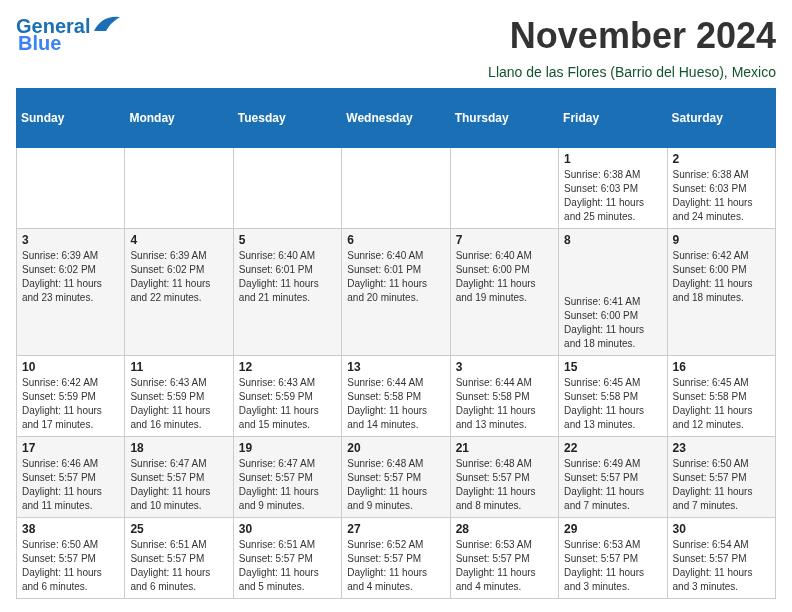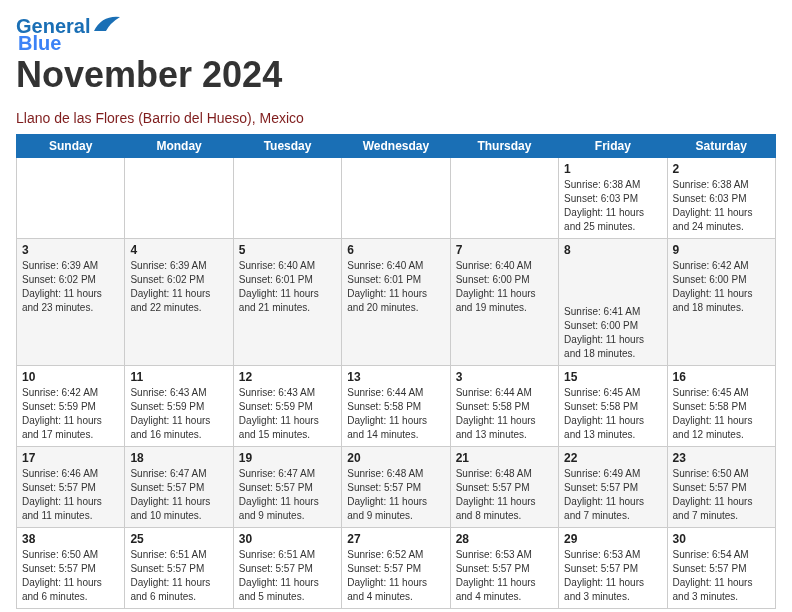--- a/index.html
+++ b/index.html
@@ -8,52 +8,51 @@
       background: #fff;
       width: 792px;
       min-height: 612px;
       padding: 16px;
     }
     .header {
       display: flex;
       justify-content: space-between;
       align-items: flex-start;
       margin-bottom: 4px;
-      flex-direction: column;
     }
     .logo {
       display: flex;
       flex-direction: column;
       align-items: flex-start;
     }
     .title-block {
-      text-align: left;
+      text-align: right;
     }
     .month-title {
       font-size: 36px;
       font-weight: bold;
       color: #333;
       line-height: 1.1;
     }
     .subtitle {
       font-size: 14px;
-      color: #7f1d1d;
-      margin-top: 15px;
+      color: #14532d;
+      margin-top: 8px;
     }
     .calendar {
       width: 100%;
       border-collapse: collapse;
       margin-top: 8px;
       font-size: 11px;
     }
     .calendar th {
       background: #1a6fb5;
       color: #fff;
-      padding: 4px 4px;
-      text-align: center;
+      padding: 22px 4px;
+      text-align: left;
       font-size: 12px;
       font-weight: bold;
       border: 1px solid #1a6fb5;
     }
     .calendar td {
       border: 1px solid #ccc;
       vertical-align: top;
       padding: 4px 5px;
       width: 108px;
       min-height: 80px;

